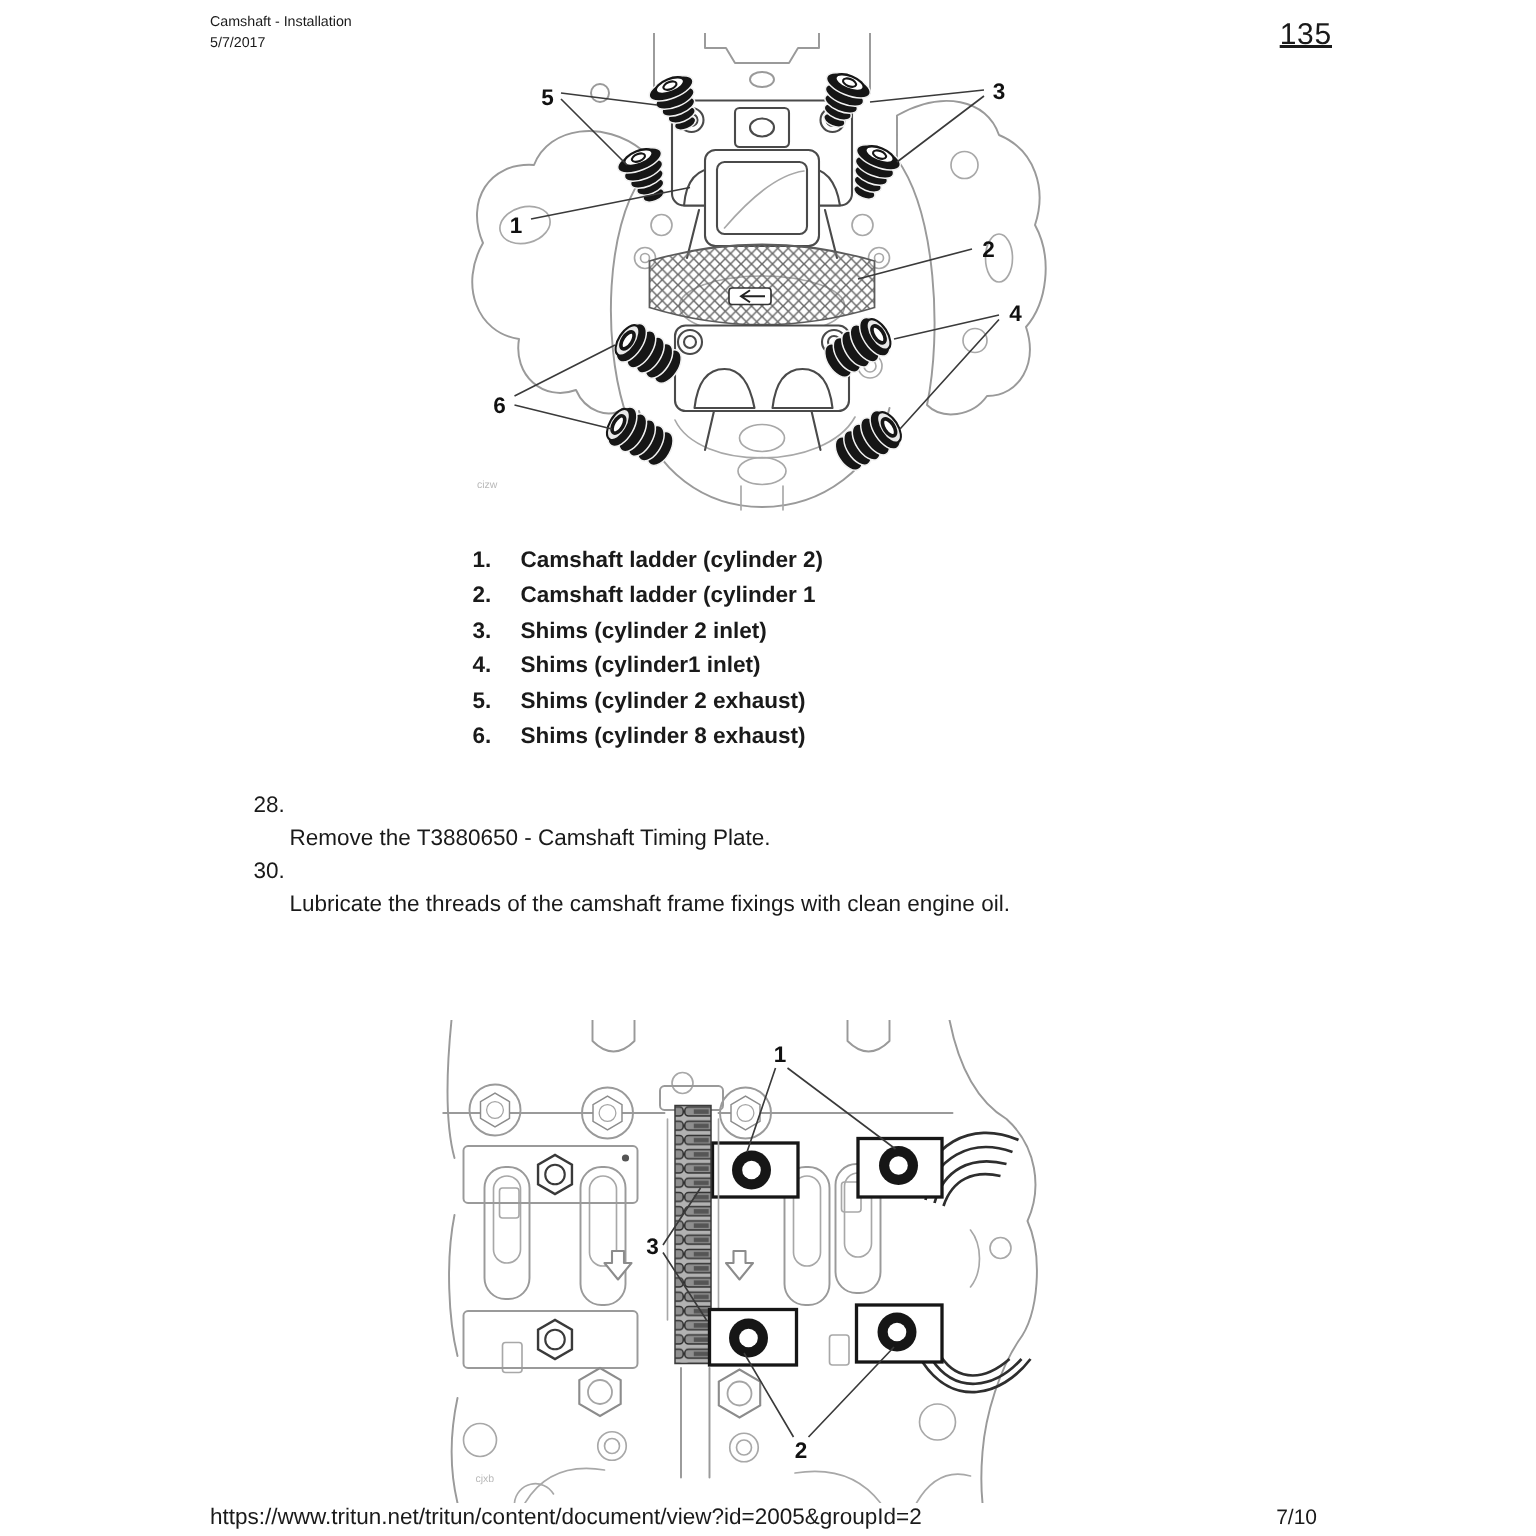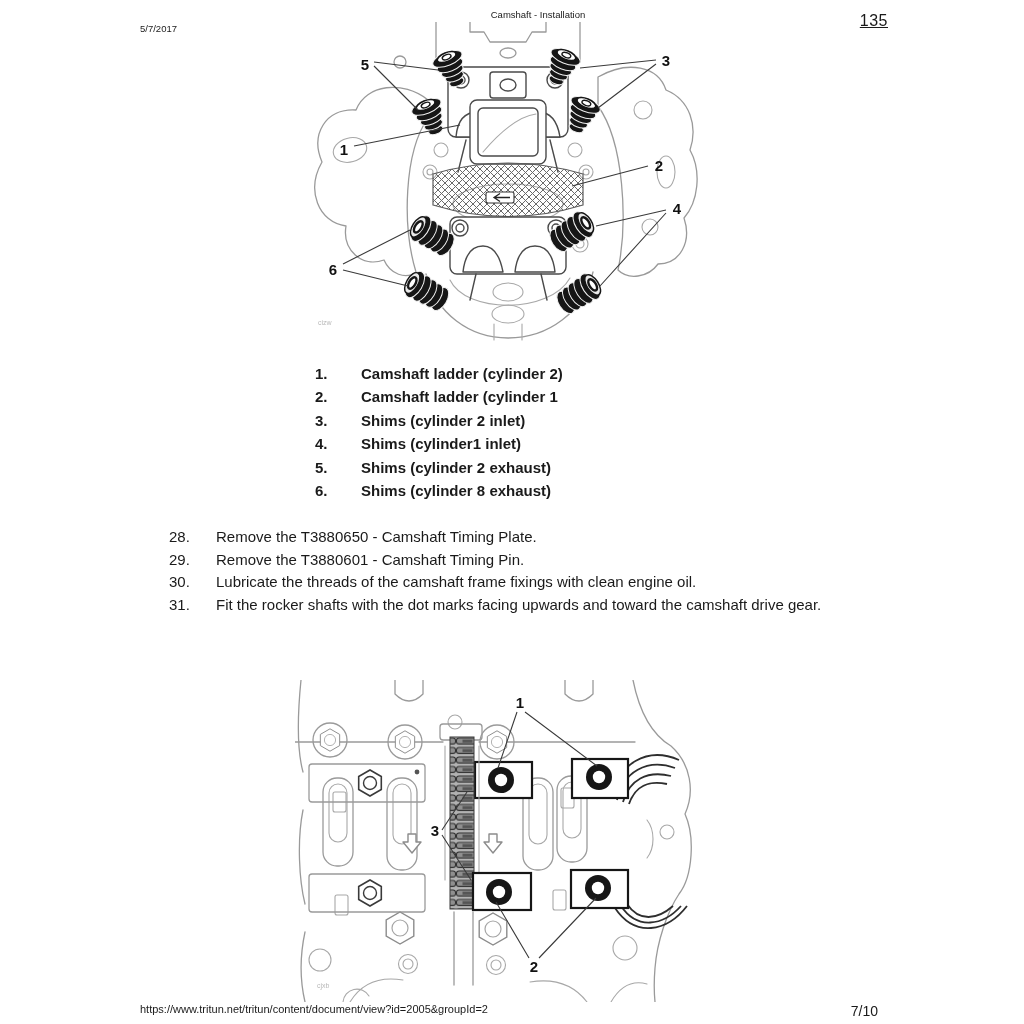--- a/index.html
+++ b/index.html
@@ -3,46 +3,46 @@
 <meta charset="utf-8">
 <style>
   html,body{margin:0;padding:0;}
   body{
     width:1024px;height:1024px;background:#ffffff;position:relative;
     font-family:"Liberation Sans", sans-serif;color:#1a1a1a;overflow:hidden;
   }
   .abs{position:absolute;}
   
   .hdr-date{left:140px;top:23px;font-size:9.5px;}
-  .hdr-title{left:140px;right:88px;top:9px;text-align:center;font-size:9.5px;}
-  .hdr-pagenum{right:136px;top:12px;font-size:16px;letter-spacing:0.5px;text-decoration:underline;}
+  .hdr-title{left:140px;right:88px;top:9px;font-size:9.5px;}
+  .hdr-pagenum{right:136px;top:12px;font-size:20px;letter-spacing:0.5px;text-decoration:underline;}
   
   .fig{position:absolute;}
   .fig text.callout{font-family:"Liberation Sans",sans-serif;font-size:15px;font-weight:bold;fill:#111;}
   .fig text.figcode{font-family:"Liberation Sans",sans-serif;font-size:7px;fill:#b9b9b9;}
   .oline{fill:none;stroke:#9a9a9a;stroke-width:1.3;stroke-linecap:round;stroke-linejoin:round;}
   .oline2{fill:none;stroke:#a8a8a8;stroke-width:1.1;stroke-linecap:round;}
   .dline{fill:#fff;stroke:#4a4a4a;stroke-width:1.4;stroke-linejoin:round;}
   .dline-n{fill:none;stroke:#4a4a4a;stroke-width:1.4;stroke-linecap:round;}
   .leader{stroke:#3a3a3a;stroke-width:1.1;fill:none;}
   .coil{fill:#161616;stroke:#f2f2f2;stroke-width:1;}
   .boldrect{fill:#fff;stroke:#161616;stroke-width:2.2;}
   .coilarc{fill:none;stroke:#2e2e2e;stroke-width:1.8;}
   
   .parts{left:315px;top:366px;}
   .part-row{display:flex;font-size:15px;font-weight:bold;margin-bottom:8.4px;line-height:15px;}
   .part-num{width:16px;}
-  .part-label{margin-left:30px;white-space:nowrap;}
+  .part-label{margin-left:16px;white-space:nowrap;}
   
   .steps{left:169px;top:526px;width:692px;}
-  .step-row{display:flex;font-size:15px;line-height:21.5px;margin-bottom:1px;}
+  .step-row{display:flex;font-size:15px;line-height:21.5px;margin-bottom:1px;flex-direction:column;}
   .step-num{width:23px;flex:none;}
   .step-text{flex:1;padding-left:0px;max-width:655px;margin-left:24px;}
   
-  .ftr-url{left:140px;top:1003px;font-size:11px;}
+  .ftr-url{left:140px;top:1003px;font-size:15px;}
   .ftr-page{right:146px;top:1003px;font-size:14px;}
 </style>
 </head>
 <body>
 
 <div class="abs hdr-date">5/7/2017</div>
 <div class="abs hdr-title">Camshaft - Installation</div>
 <div class="abs hdr-pagenum">135</div>
 
 <svg class="fig" style="left:298px;top:22px;" width="410" height="320" viewBox="0 0 410 320">
@@ -194,30 +194,22 @@
     <span class="part-label">Shims (cylinder 8 exhaust)</span>
   </div>
 </div>
 
 <div class="abs steps">
   <div class="step-row">
     <span class="step-num">28.</span>
     <span class="step-text">Remove the T3880650 - Camshaft Timing Plate.</span>
   </div>
   <div class="step-row">
-    <span class="step-num">29.</span>
-    <span class="step-text">Remove the T3880601 - Camshaft Timing Pin.</span>
-  </div>
-  <div class="step-row">
     <span class="step-num">30.</span>
     <span class="step-text">Lubricate the threads of the camshaft frame fixings with clean engine oil.</span>
-  </div>
-  <div class="step-row">
-    <span class="step-num">31.</span>
-    <span class="step-text">Fit the rocker shafts with the dot marks facing upwards and toward the camshaft drive gear.</span>
   </div>
 </div>
 
 <svg class="fig" style="left:295px;top:680px;" width="400" height="322" viewBox="0 0 400 322">
   <defs>
     <g id="ring">
       <circle r="13" fill="#161616"></circle>
       <circle r="6.2" fill="#fff"></circle>
     </g>
     <g id="hexb">

